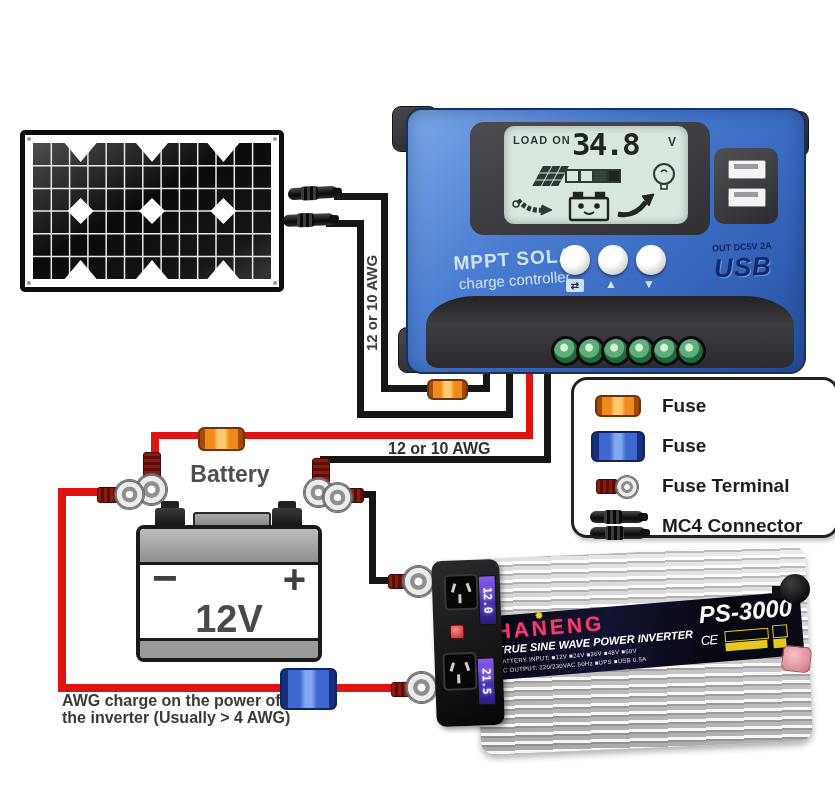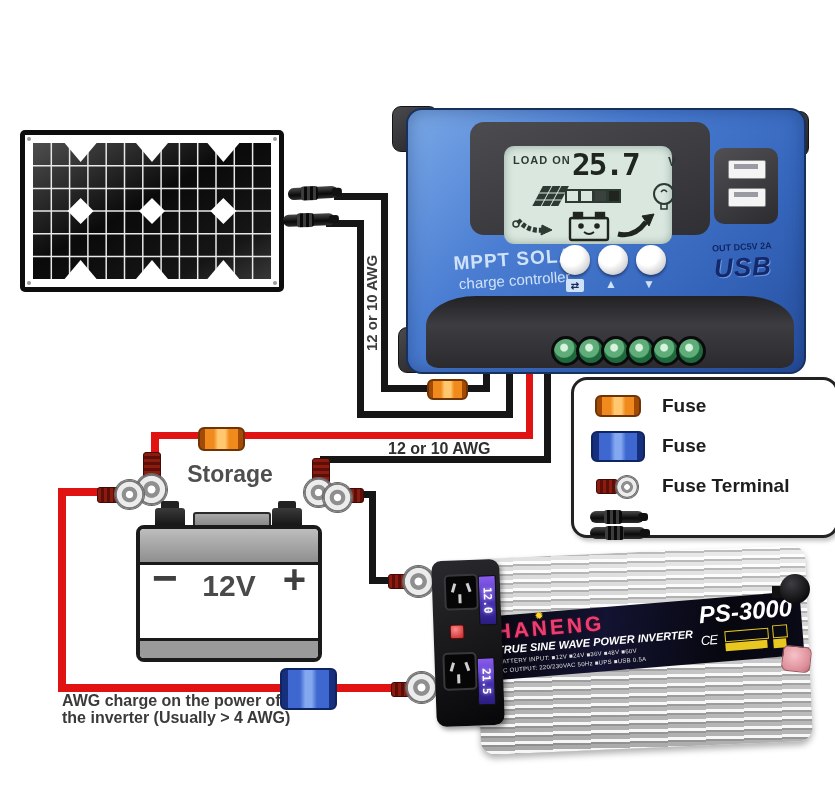--- a/index.html
+++ b/index.html
@@ -182,25 +182,25 @@
   <div class="tab" style="left:760px;top:316px;">
       <div class="hole"></div>
     </div>
 
   <div class="abs" style="left:406px;top:108px;width:396px;height:262px;border-radius:16px;
        background:linear-gradient(135deg,#7aa8e6 0%,#4a7dd2 35%,#3566bc 70%,#274f9e 100%);
        border:2px solid #17315e;box-shadow:inset 0 0 18px rgba(10,25,70,.35);">
 
     <div class="abs" style="left:62px;top:12px;width:240px;height:113px;background:linear-gradient(160deg,#4c4c50,#303034);
          border-radius:14px;">
-      <div class="abs" style="left:34px;top:24px;width:168px;height:98px;background:#d9e7df;border-radius:10px;
+      <div class="abs" style="left:34px;top:4px;width:184px;height:98px;background:#d9e7df;border-radius:10px;
            box-shadow:inset 0 0 8px rgba(40,70,60,.4);">
         <div class="abs" style="left:9px;top:8px;font-size:11px;font-weight:bold;color:#2c3a33;letter-spacing:1px;">LOAD ON</div>
         <div class="abs" style="left:68px;top:0px;font-family:'DejaVu Sans Mono',monospace;font-size:31px;font-weight:bold;
-             color:#20261f;letter-spacing:-2px;">25.7</div>
+             color:#20261f;letter-spacing:-2px;">34.8</div>
         <div class="abs" style="left:164px;top:9px;font-size:12px;font-weight:bold;color:#2c3a33;">V</div>
         <svg class="abs" style="left:4px;top:36px;" width="176" height="60" viewBox="0 0 176 60">
           <g>
             <circle cx="8" cy="42" r="3" fill="none" stroke="#2c3a33" stroke-width="1.5"></circle>
             <g transform="translate(14,2) skewX(-28)">
               <rect x="22" y="2" width="26" height="20" fill="#2c3a33"></rect>
               <line x1="22" y1="9" x2="48" y2="9" stroke="#d9e7df"></line>
                 <line x1="22" y1="16" x2="48" y2="16" stroke="#d9e7df"></line>
               <line x1="31" y1="2" x2="31" y2="22" stroke="#d9e7df"></line>
                 <line x1="40" y1="2" x2="40" y2="22" stroke="#d9e7df"></line>
@@ -295,42 +295,43 @@
       </div>
       <div class="legend-label">Fuse Terminal</div>
     </div>
     <div class="legend-row">
       <div style="width:60px;position:relative;height:34px;">
         <div>
           <div class="mc4bar" style="position:absolute;left:2px;top:2px;width:54px;"></div>
           <div class="mc4bar" style="position:absolute;left:2px;top:18px;width:56px;"></div>
         </div>
       </div>
+      <div class="legend-label">MC4 Connector</div>
     </div>
   </div>
 
   <div class="abs" style="left:158px;top:462px;width:144px;text-align:center;font-weight:bold;font-size:23px;
        color:#4f4f4f;line-height:1.08;">
-    <div>Storage</div>
+    <div>Battery</div>
   </div>
 
   <div class="abs" style="left:161px;top:501px;width:18px;height:10px;background:#222;border-radius:2px;"></div>
   <div class="abs" style="left:155px;top:508px;width:30px;height:20px;background:linear-gradient(180deg,#3a3a3a,#111);border-radius:3px;"></div>
   <div class="abs" style="left:278px;top:501px;width:18px;height:10px;background:#222;border-radius:2px;"></div>
   <div class="abs" style="left:272px;top:508px;width:30px;height:20px;background:linear-gradient(180deg,#3a3a3a,#111);border-radius:3px;"></div>
   <div class="abs" style="left:193px;top:512px;width:74px;height:15px;background:linear-gradient(180deg,#a8a8a8,#7e7e7e);
        border:2px solid #2a2a2a;border-radius:3px;"></div>
 
   <div class="abs" style="left:136px;top:525px;width:186px;height:137px;background:#ffffff;border:4px solid #1a1a1a;
        border-radius:8px;box-sizing:border-box;overflow:hidden;">
     <div style="height:33px;background:linear-gradient(180deg,#bdbdbd,#8f8f8f);border-bottom:3px solid #1a1a1a;"></div>
     <div class="abs" style="left:0;bottom:0;width:100%;height:17px;background:#9a9a9a;border-top:3px solid #1a1a1a;"></div>
     <div class="abs" style="left:12px;top:24px;font-size:44px;font-weight:bold;color:#3f3f3f;">−</div>
     <div class="abs" style="right:12px;top:28px;font-size:40px;font-weight:bold;color:#3f3f3f;">+</div>
-    <div class="abs" style="left:0;top:40px;width:100%;text-align:center;font-size:30px;font-weight:bold;color:#4a4a4a;">12V</div>
+    <div class="abs" style="left:0;top:69px;width:100%;text-align:center;font-size:38px;font-weight:bold;color:#4a4a4a;">12V</div>
   </div>
 
   <div class="abs" style="left:425px;top:548px;width:400px;height:215px;">
 
     <div class="abs" style="left:52px;top:4px;width:332px;height:196px;border-radius:14px;transform:rotate(-2.5deg);
          background:linear-gradient(188deg,#f2f2f2 0%,#d8d8d8 30%,#c4c4c4 55%,#9e9e9e 100%);
          box-shadow:0 4px 6px rgba(0,0,0,.3);overflow:hidden;">
       <div class="abs" style="left:0;top:0;width:100%;height:100%;
            background:repeating-linear-gradient(181deg,rgba(255,255,255,.9) 0 3px,rgba(110,110,110,.38) 3px 5px,rgba(210,210,210,.12) 5px 9px);"></div>
 

